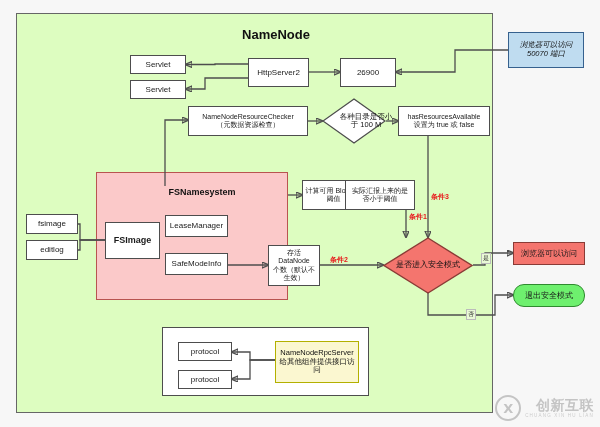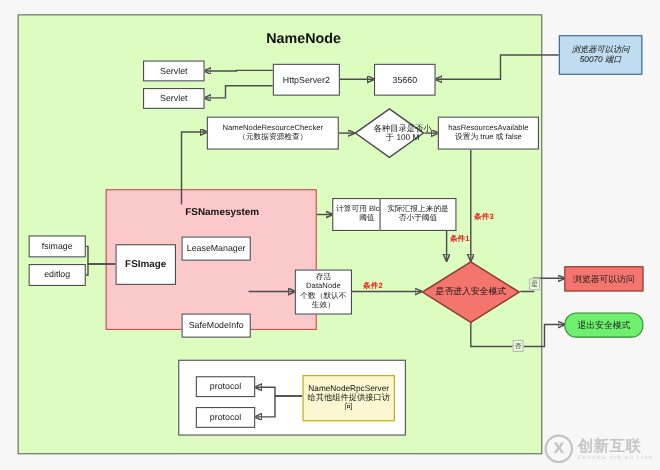--- a/index.html
+++ b/index.html
@@ -161,21 +161,21 @@
   }
   .wm-mark {
     width: 22px; height: 22px;
     border: 2px solid #9b9b9b;
     border-radius: 50%;
     display: flex; align-items: center; justify-content: center;
     font-size: 13px; font-weight: bold; color: #9b9b9b;
     font-family: "DejaVu Sans", sans-serif;
   }
   .wm-texts { display: flex; flex-direction: column; line-height: 1; }
-  .wm-cn { font-size: 14px; font-weight: bold; color: #9b9b9b; letter-spacing: 0.5px; }
+  .wm-cn { font-size: 14px; font-weight: bold; color: #9b9b9b; letter-spacing: 0.5px; text-align: right; }
   .wm-en { font-size: 4.5px; color: #a8a8a8; letter-spacing: 1.2px; margin-top: 2px; }
 </style>
 </head>
 <body>
 
 <div id="canvas">
 
   <div class="container-namenode" style="left:16px; top:13px; width:477px; height:400px;"></div>
 
   <div class="title-namenode" style="left:216px; top:27px; width:120px; text-align:center;">NameNode</div>
@@ -220,21 +220,21 @@
 
     <path d="M428,293 L428,315 L495,315 L495,295 L513,295" marker-end="url(#arrow)"></path>
 
     <path d="M275,360 L250,360 L250,352 L232,352" marker-end="url(#arrow)"></path>
     <path d="M275,360 L250,360 L250,379 L232,379" marker-end="url(#arrow)"></path>
   </svg>
 
   <div class="node" style="left:130px; top:55px; width:56px; height:19px;">Servlet</div>
   <div class="node" style="left:130px; top:80px; width:56px; height:19px;">Servlet</div>
   <div class="node" style="left:248px; top:58px; width:61px; height:29px;text-align:right;">HttpServer2</div>
-  <div class="node" style="left:340px; top:58px; width:56px; height:29px;">35660</div>
+  <div class="node" style="left:340px; top:58px; width:56px; height:29px;">26900</div>
   <div class="node blue-note" style="left:508px; top:32px; width:76px; height:36px;">浏览器可以访问
 50070 端口</div>
 
   <div class="node" style="left:188px; top:106px; width:120px; height:30px; font-size:7px;">NameNodeResourceChecker
 （元数据资源检查）</div>
 
   <div class="diamond-wrap" style="left:322px; top:98px; width:64px; height:46px;">
     <svg width="64" height="46" viewBox="0 0 64 46">
       <polygon points="32,1 63,23 32,45 1,23" fill="#ffffff" stroke="#4d4d4d" stroke-width="1.3"></polygon>
     </svg>
@@ -243,21 +243,21 @@
   </div>
 
   <div class="node" style="left:398px; top:106px; width:92px; height:30px; font-size:7px;">hasResourcesAvailable
 设置为 true 或 false</div>
 
   <div class="container-fsn" style="left:96px; top:172px; width:192px; height:128px;"></div>
   <div class="title-fsn" style="left:96px; top:187px; width:192px; text-align:center;margin-left:10px;">FSNamesystem</div>
 
   <div class="node" style="left:105px; top:222px; width:55px; height:37px; font-weight:bold; font-size:9px;">FSImage</div>
   <div class="node" style="left:165px; top:215px; width:63px; height:22px;">LeaseManager</div>
-  <div class="node" style="left:165px; top:253px; width:63px; height:22px;margin-top:32px;">SafeModeInfo</div>
+  <div class="node" style="left:165px; top:253px; width:63px; height:22px;">SafeModeInfo</div>
 
   <div class="node" style="left:26px; top:214px; width:52px; height:20px;">fsimage</div>
   <div class="node" style="left:26px; top:240px; width:52px; height:20px;">editlog</div>
 
   <div class="node" style="left:302px; top:180px; width:63px; height:30px; font-size:7px;">计算可用 Block 块
 阈值</div>
   <div class="node" style="left:345px; top:180px; width:70px; height:30px; font-size:7px;">实际汇报上来的是
 否小于阈值</div>
 
   <div class="node" style="left:268px; top:245px; width:52px; height:41px; font-size:7px;">存活

